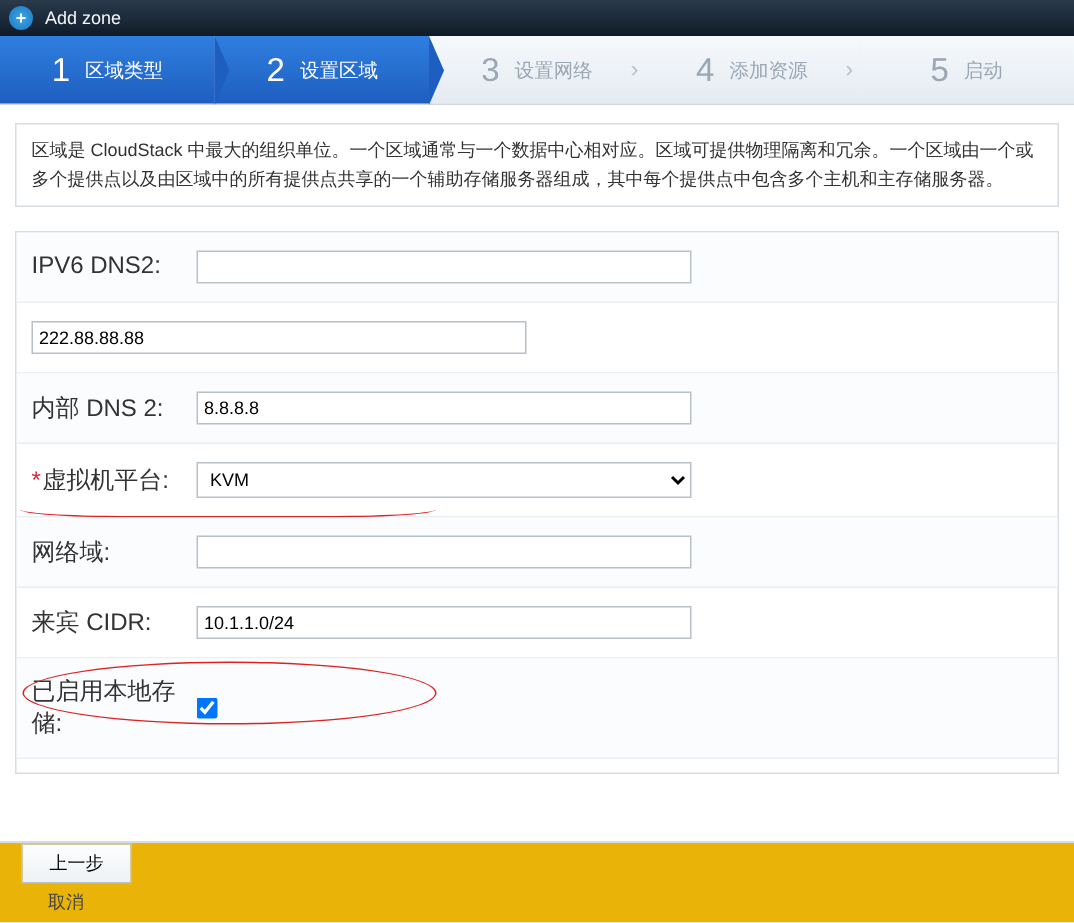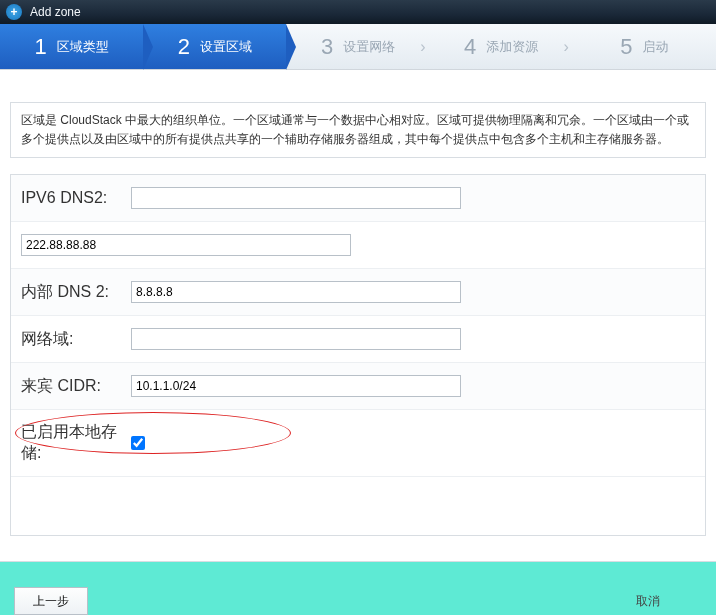--- a/index.html
+++ b/index.html
@@ -9,21 +9,21 @@
   .titlebar .plus { width: 16px; height: 16px; border-radius: 50%; background: radial-gradient(#3fa6e6,#1877c0); display: inline-flex; align-items: center; justify-content: center; margin-right: 8px; color: #fff; font-weight: bold; font-size: 12px; }
 
   .wizard { height: 46px; display: flex; background: #e9eff5; border-bottom: 1px solid #d0d6dc; }
   .step { flex: 1; display: flex; align-items: center; justify-content: center; position: relative; color: #9aa7b4; font-size: 13px; }
   .step .num { font-size: 22px; margin-right: 10px; font-weight: normal; }
   .step.active { background: linear-gradient(#2f7fe0, #1e5ec0); color: #fff; }
   .step.active::after { content:""; position:absolute; right:-10px; top:0; width:0; height:0; border-top:23px solid transparent; border-bottom:23px solid transparent; border-left:10px solid #1e5ec0; z-index:2; }
   .step.inactive { background: linear-gradient(#f6f9fc,#e4ebf1); }
   .step .chev { position:absolute; right:4px; color:#b8c2cc; font-size:16px; }
 
-  .desc-wrap { padding: 32px 10px 10px 10px; }
+  .desc-wrap { padding: 12px 10px 10px 10px; }
   .desc { border: 1px solid #d8dde2; padding: 8px 10px; font-size: 12px; line-height: 1.6; color: #333; background:#fff; }
 
   .form-wrap { margin: 6px 10px 0 10px; border:1px solid #d8dde2; height: 362px; overflow:hidden; position:relative; background:#fff; }
   .scrollarea { height:100%; overflow-y:scroll; }
   
   .scrollarea::-webkit-scrollbar { width:16px; }
   .scrollarea::-webkit-scrollbar-track { background:#f0f2f4; border-left:1px solid #d8dde2; }
   .scrollarea::-webkit-scrollbar-thumb { background:#c6ccd2; border:1px solid #a8b0b8; }
   .scrollarea::-webkit-scrollbar-button { background:#e6eaee; height:16px; border:1px solid #c0c6cc; }
 
@@ -33,21 +33,21 @@
   .row .req { color:#d23; margin-right:1px; }
   .row input[type=text], .row select { width: 330px; height: 22px; border:1px solid #b8c0c8; padding: 1px 4px; font-size:12px; background:#fff; }
   .row select { height:24px; }
   .row .short { height:20px; }
 
   .annot-red-under { position:relative; }
   .annot-red-under::after { content:""; position:absolute; left:-8px; right:-160px; bottom:-14px; height:10px; border-bottom:1px solid #d22; border-radius:50%/100%; pointer-events:none; }
 
   .annot-ellipse { position:absolute; border:1px solid #d22; border-radius:50%; pointer-events:none; }
 
-  .footer { position:absolute; left:0; right:0; bottom:0; height:54px; border-top:1px solid #d8dde2; background:#5eead4; display:flex; align-items:flex-end; padding: 0 14px; }
+  .footer { position:absolute; left:0; right:0; bottom:0; height:54px; border-top:1px solid #d8dde2; background:#eab308; display:flex; align-items:flex-start; padding: 0 14px; flex-direction: column; }
   .btn { height:28px; display:inline-flex; align-items:center; justify-content:center; font-size:12px; cursor:pointer; border:1px solid #b8c0c8; background:linear-gradient(#fdfefe,#eef2f5); padding:0 18px; }
   .btn-prev { min-width:74px; }
   .spacer { flex:1; }
   .btn-cancel { border:none; background:none; color:#444; margin-right:24px; }
   .btn-next { min-width:74px; border:1px solid #0b4aa0; background:linear-gradient(#2f86f0,#0b5cd8); color:#fff; font-weight:bold; }
 
   .checkbox { width:14px; height:14px; }
 </style>
 </head>
 <body>
@@ -96,20 +96,26 @@
 
     <div class="row">
       <input type="text" value="222.88.88.88" style="">
     </div>
 
     <div class="row">
       <div class="lbl">内部 DNS 2:</div>
       <input type="text" value="8.8.8.8" style="">
     </div>
 
+    <div class="row" style="position:relative;">
+      <div class="lbl annot-red-under"><span class="req">*</span><span>虚拟机平台:</span></div>
+      <select>
+        <option>KVM</option>
+      </select>
+    </div>
 
     <div class="row">
       <div class="lbl">网络域:</div>
       <input type="text" value="" style="">
     </div>
 
     <div class="row">
       <div class="lbl">来宾 CIDR:</div>
       <input type="text" value="10.1.1.0/24" style="">
     </div>

